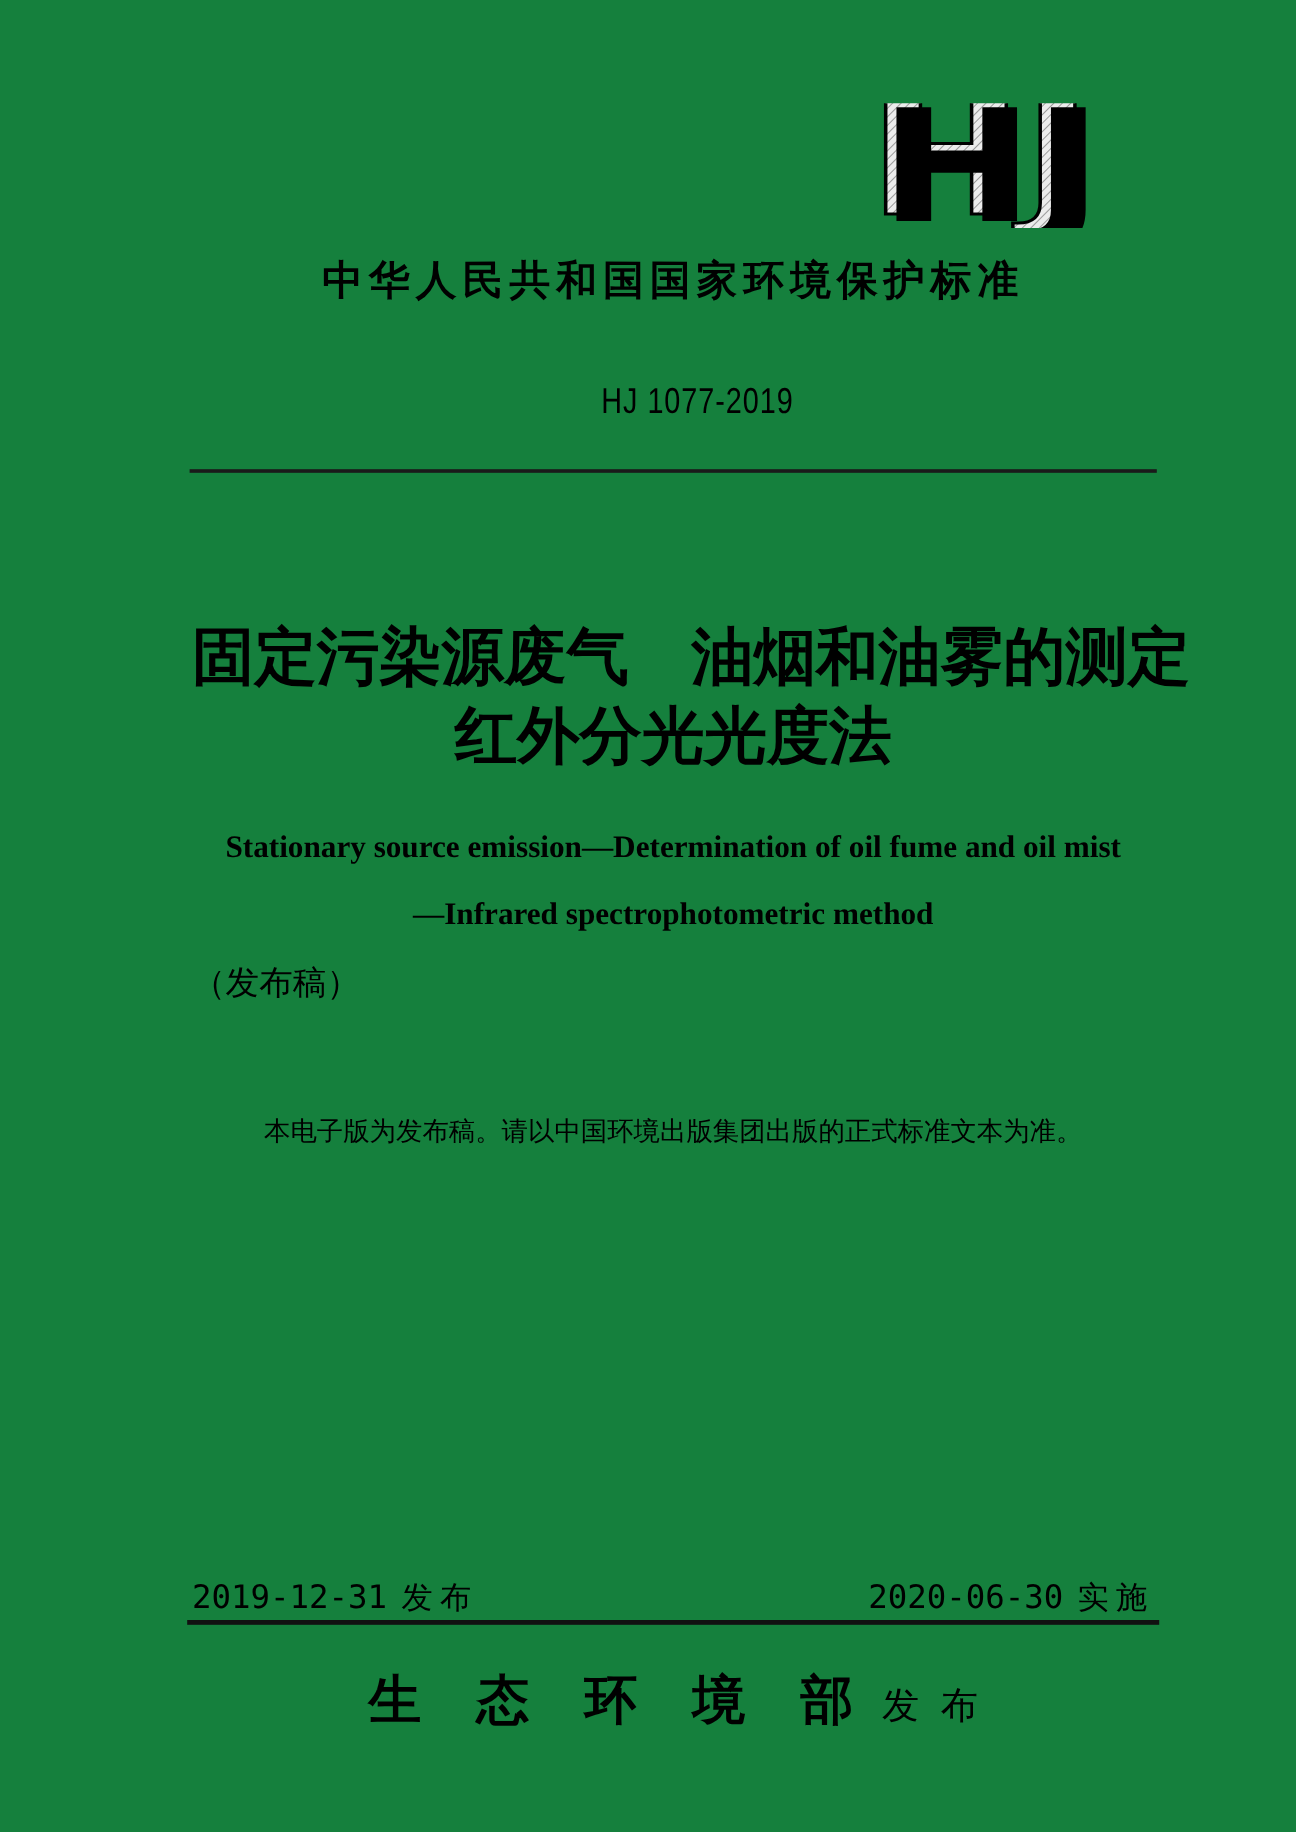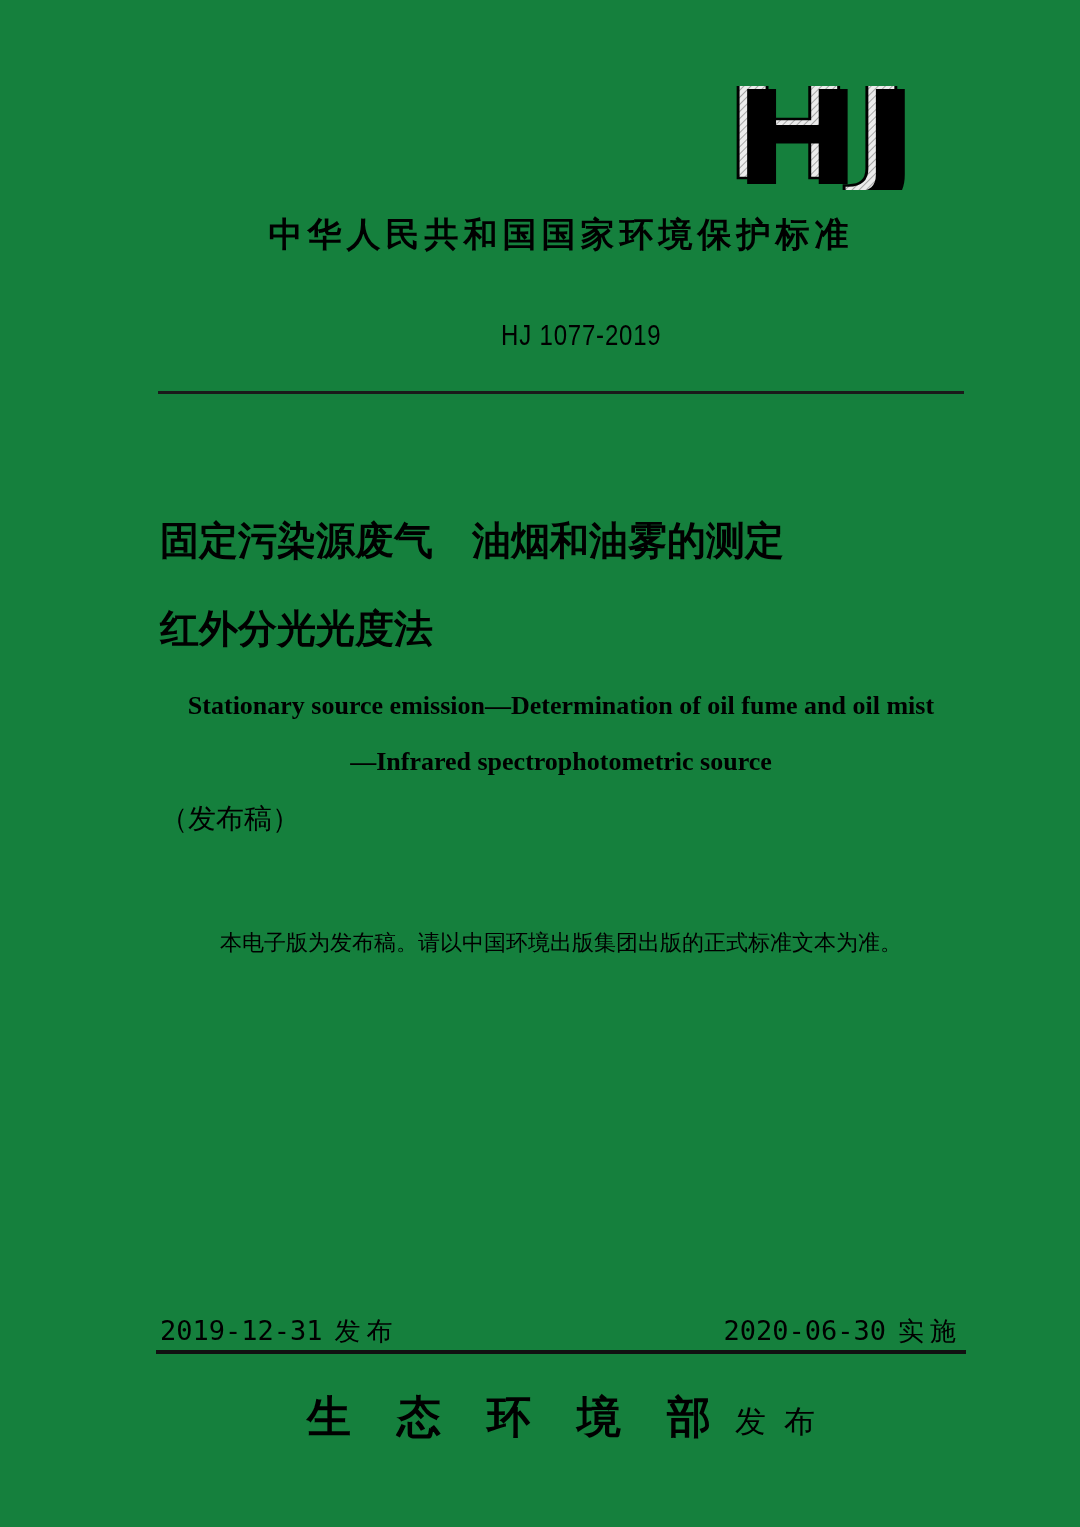--- a/index.html
+++ b/index.html
@@ -57,28 +57,29 @@
   }
   .rule-1 {
     position: absolute;
     left: 158px;
     top: 391px;
     width: 806px;
     height: 3px;
     background: #1a1a1a;
   }
   .title-cn-1, .title-cn-2 {
-    font-family: "Liberation Sans", "DejaVu Sans", sans-serif;
-    font-weight: bold;
-    font-size: 39px;
+    text-align: center;
+    font-family: "Liberation Sans", "DejaVu Sans", sans-serif;
+    font-weight: bold;
+    font-size: 52px;
     line-height: 1.1;
     white-space: nowrap;
   }
   .title-cn-1 { top: 520px; }
-  .title-cn-2 { top: 608px; }
+  .title-cn-2 { top: 586px; }
   .title-en-1, .title-en-2 {
     text-align: center;
     font-family: "Liberation Serif", "DejaVu Serif", serif;
     font-weight: bold;
     font-size: 26px;
     line-height: 1.1;
     white-space: nowrap;
   }
   .title-en-1 { top: 692px; }
   .title-en-2 { top: 748px; }
@@ -169,21 +170,21 @@
   <div class="col standard-number-row">
     <span class="condensed">HJ 1077-2019</span>
   </div>
 
   <div class="rule-1"></div>
 
   <div class="col title-cn-1">固定污染源废气　油烟和油雾的测定</div>
   <div class="col title-cn-2">红外分光光度法</div>
 
   <div class="col title-en-1">Stationary source emission—Determination of oil fume and oil mist</div>
-  <div class="col title-en-2">—Infrared spectrophotometric source</div>
+  <div class="col title-en-2">—Infrared spectrophotometric method</div>
 
   <div class="col draft-note">（发布稿）</div>
 
   <div class="col notice">本电子版为发布稿。请以中国环境出版集团出版的正式标准文本为准。</div>
 
   <div class="col dates-row">
     <div>
       <span class="date-num">2019-12-31</span><span class="date-label">发布</span>
     </div>
     <div>

